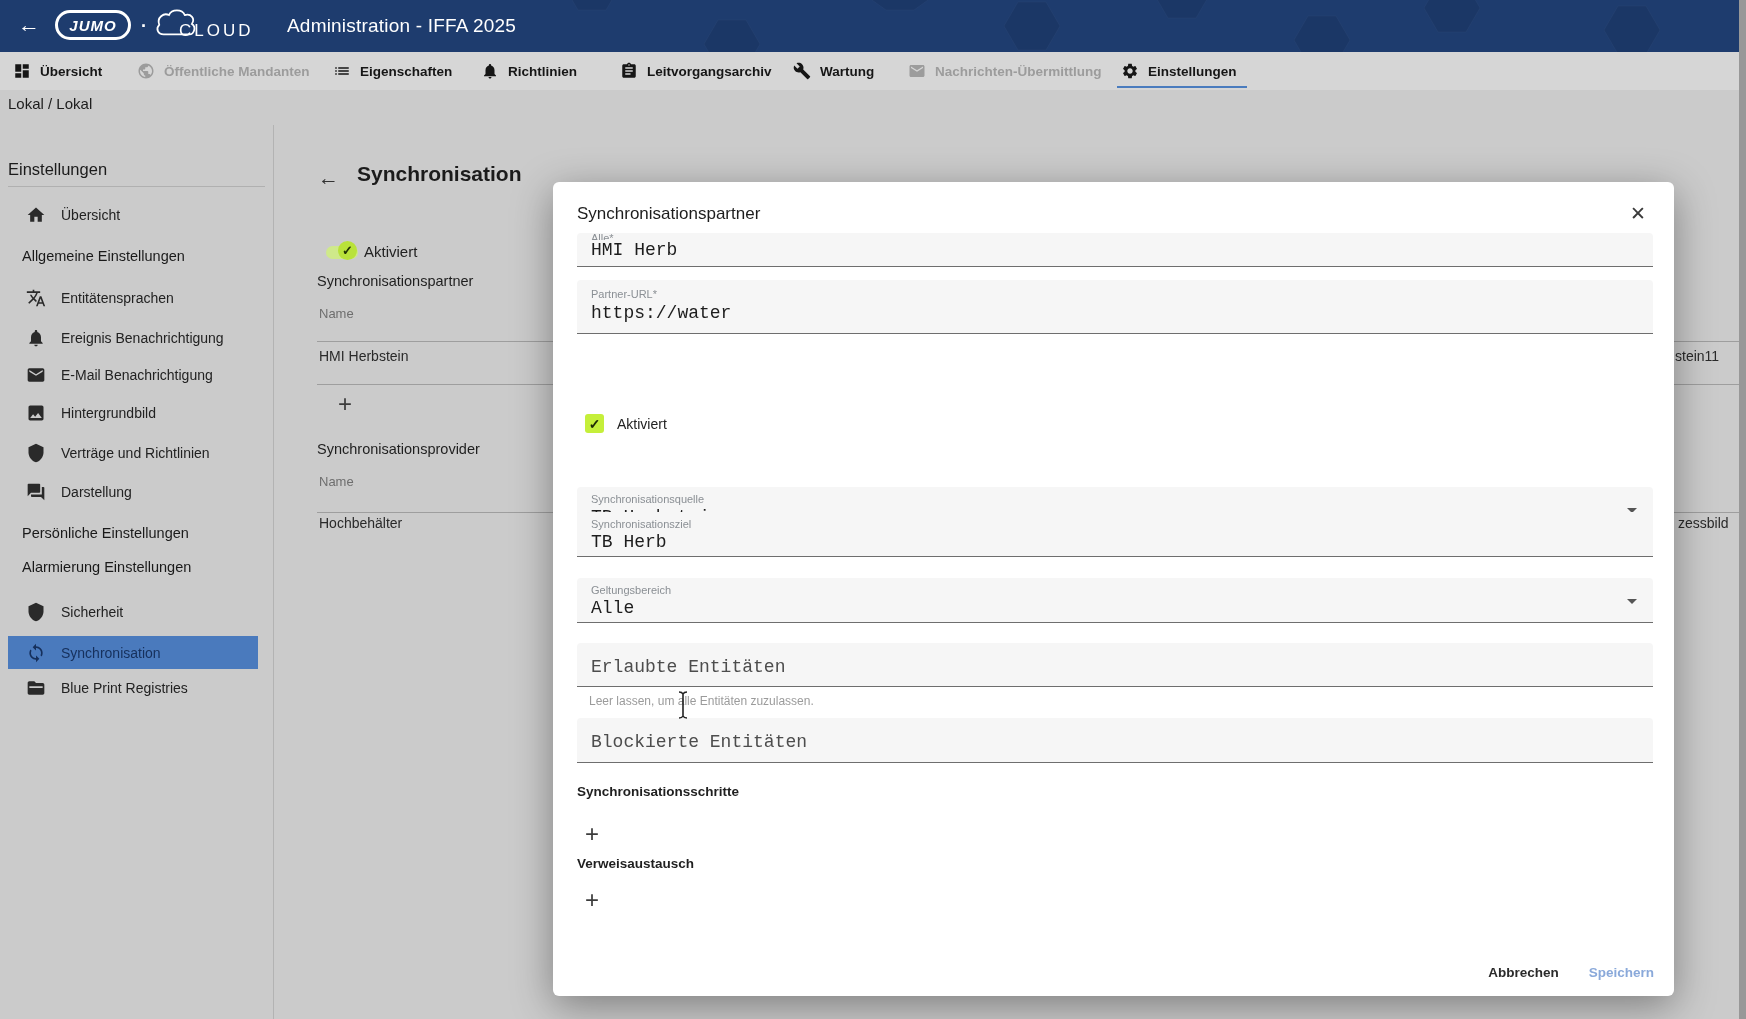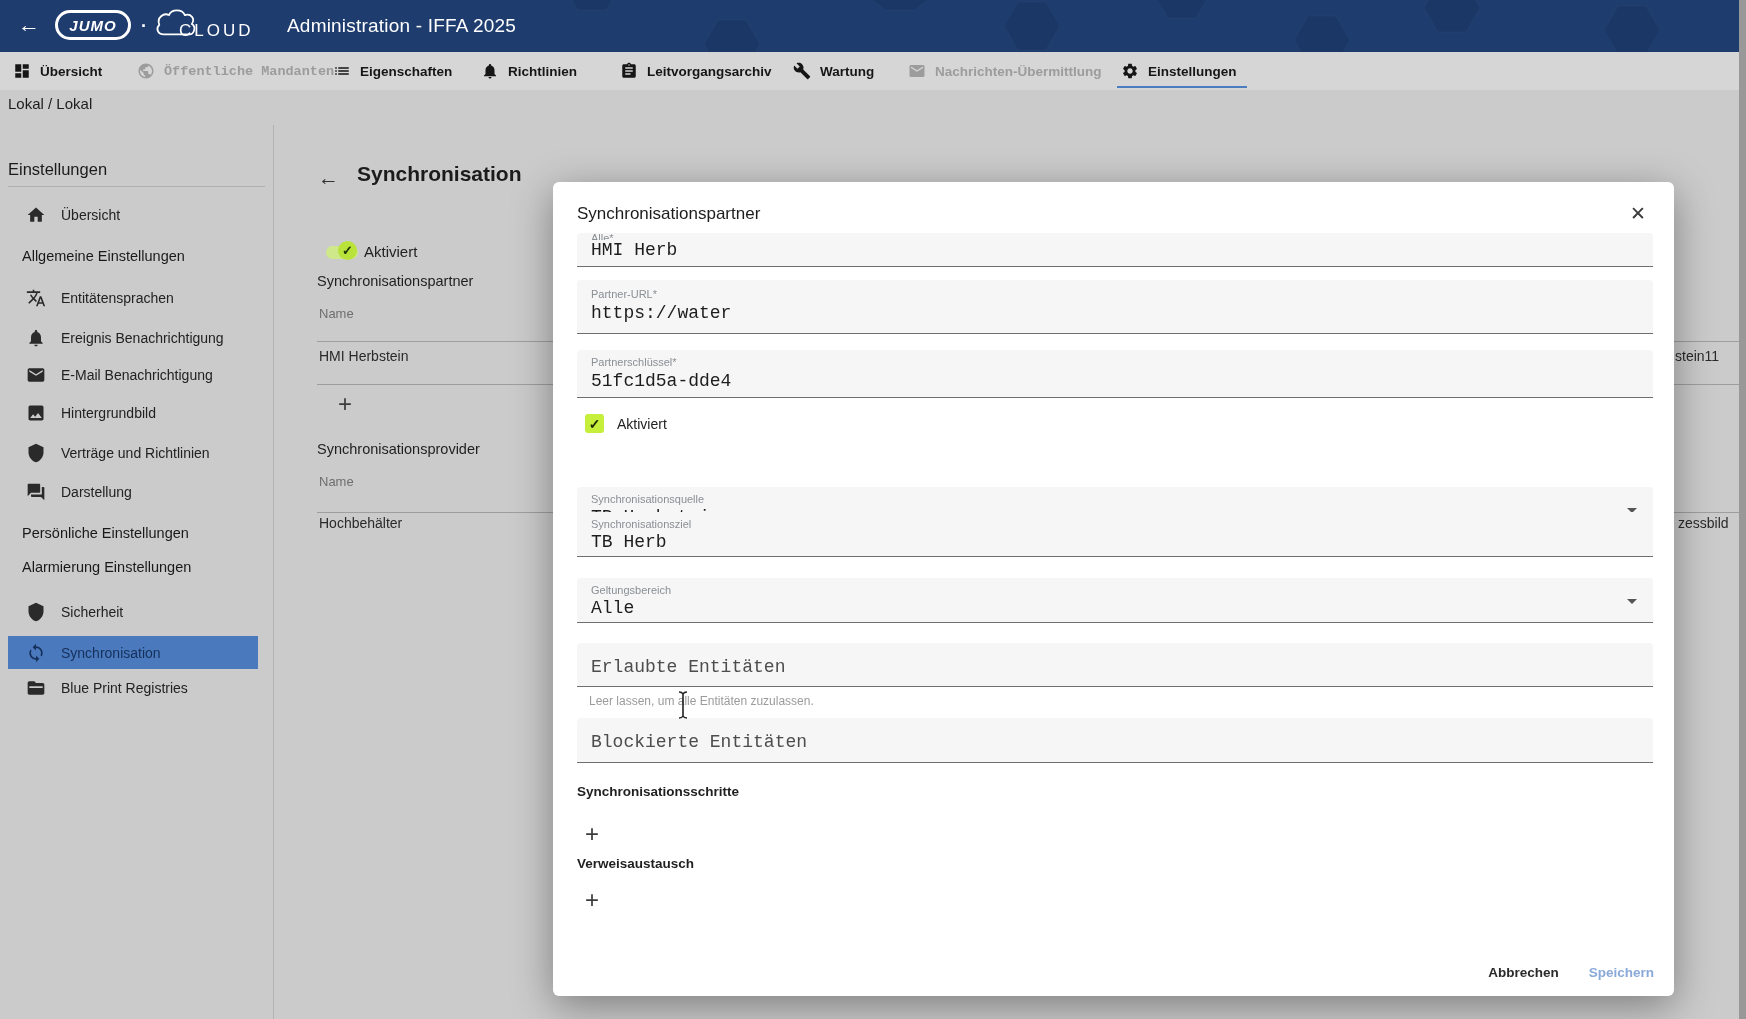--- a/index.html
+++ b/index.html
@@ -115,21 +115,21 @@
     <div class="app-title">Administration - IFFA 2025</div>
   </div>
 
   <div class="navrow">
     <div class="tab" style="left:13px;">
       <svg viewBox="0 0 24 24">
           <path d="M3 13h8V3H3v10zm0 8h8v-6H3v6zm10 0h8V11h-8v10zm0-18v6h8V3h-8z"></path>
         </svg>
       <span class="tlabel">Übersicht</span>
     </div>
-    <div class="tab disabled" style="left:137px;font-family:Liberation Mono, monospace;">
+    <div class="tab disabled" style="left:137px;">
       <svg viewBox="0 0 24 24">
           <path d="M12 2C6.48 2 2 6.48 2 12s4.48 10 10 10 10-4.48 10-10S17.52 2 12 2zm-1 17.93c-3.95-.49-7-3.85-7-7.93 0-.62.08-1.21.21-1.79L9 15v1c0 1.1.9 2 2 2v1.93zm6.9-2.54c-.26-.81-1-1.39-1.9-1.39h-1v-3c0-.55-.45-1-1-1H8v-2h2c.55 0 1-.45 1-1V7h2c1.1 0 2-.9 2-2v-.41c2.93 1.19 5 4.06 5 7.41 0 2.08-.8 3.97-2.1 5.39z"></path>
         </svg>
       <span class="tlabel">Öffentliche Mandanten</span>
     </div>
     <div class="tab" style="left:333px;">
       <svg viewBox="0 0 24 24">
           <path d="M3 13h2v-2H3v2zm0 4h2v-2H3v2zm0-8h2V7H3v2zm4 4h14v-2H7v2zm0 4h14v-2H7v2zM7 7v2h14V7H7z"></path>
         </svg>
       <span class="tlabel">Eigenschaften</span>
@@ -272,24 +272,20 @@
           <div class="fld-label">Alle*</div>
         </div>
       <div class="fld-value" style="padding-top:0;">HMI Herb</div>
     </div>
 
     <div class="fld" style="top:98px;height:54px;">
       <div class="fld-label">Partner-URL*</div>
       <div class="fld-value">https://water</div>
     </div>
 
-    <div class="fld" style="top:168px;height:48px;">
-      <div class="fld-label" style="padding-top:6px;">Partnerschlüssel*</div>
-      <div class="fld-value">51fc1d5a-dde4</div>
-    </div>
 
     <div class="chk" style="left:32px;top:232px;">✓</div>
     <div class="chk-label" style="left:64px;top:234px;">Aktiviert</div>
 
     <div class="fld" style="top:270px;height:45px;margin-top:35px;">
       <div class="fld-label" style="padding-top:6px;">Synchronisationsquelle</div>
       <div class="fld-value" style="padding-top:2px;">TB Herbstein</div>
       <div class="caret"></div>
     </div>
 

